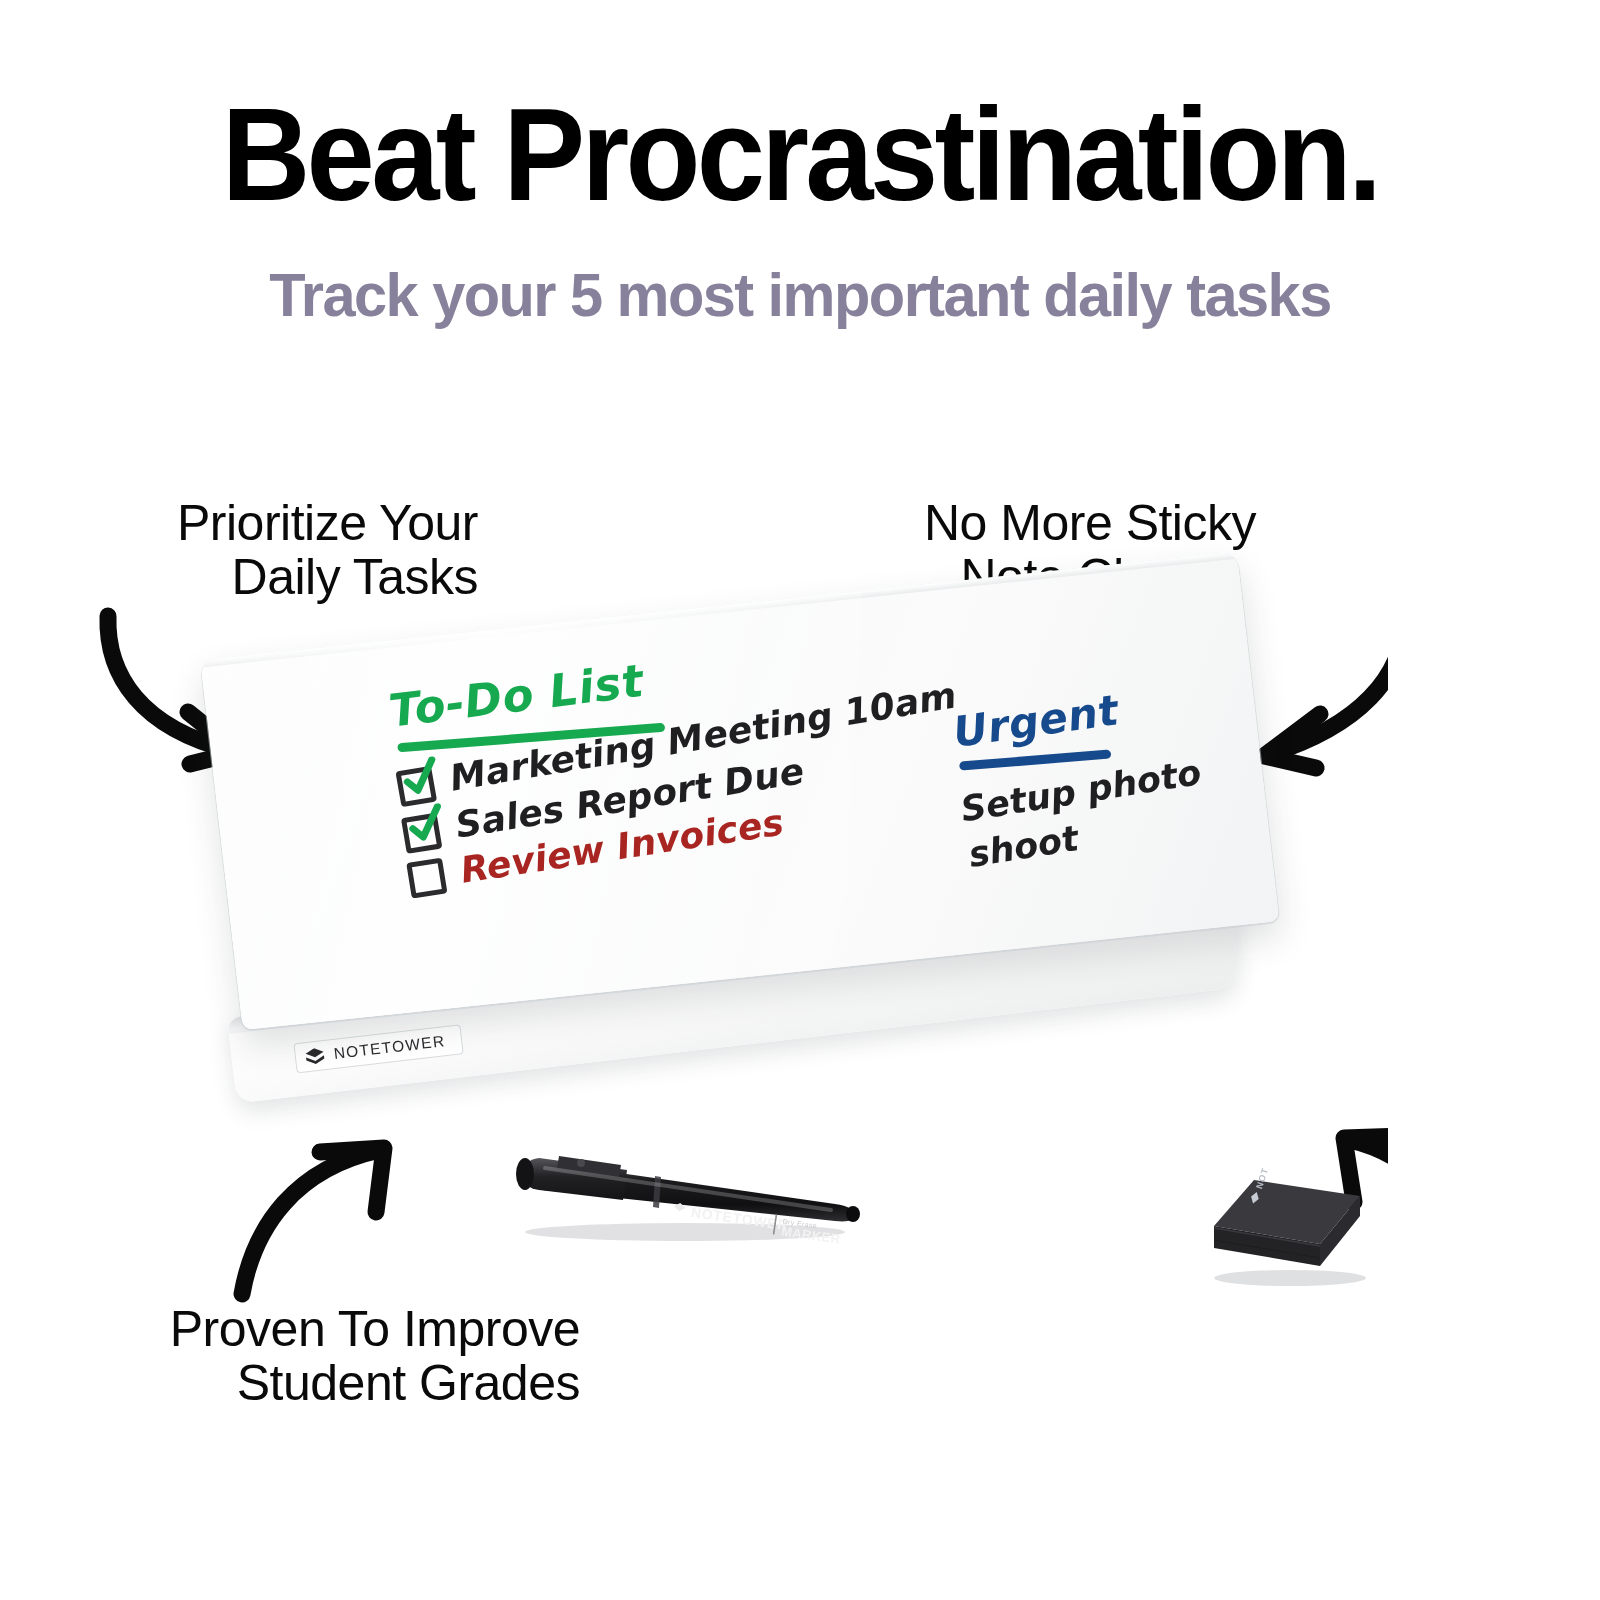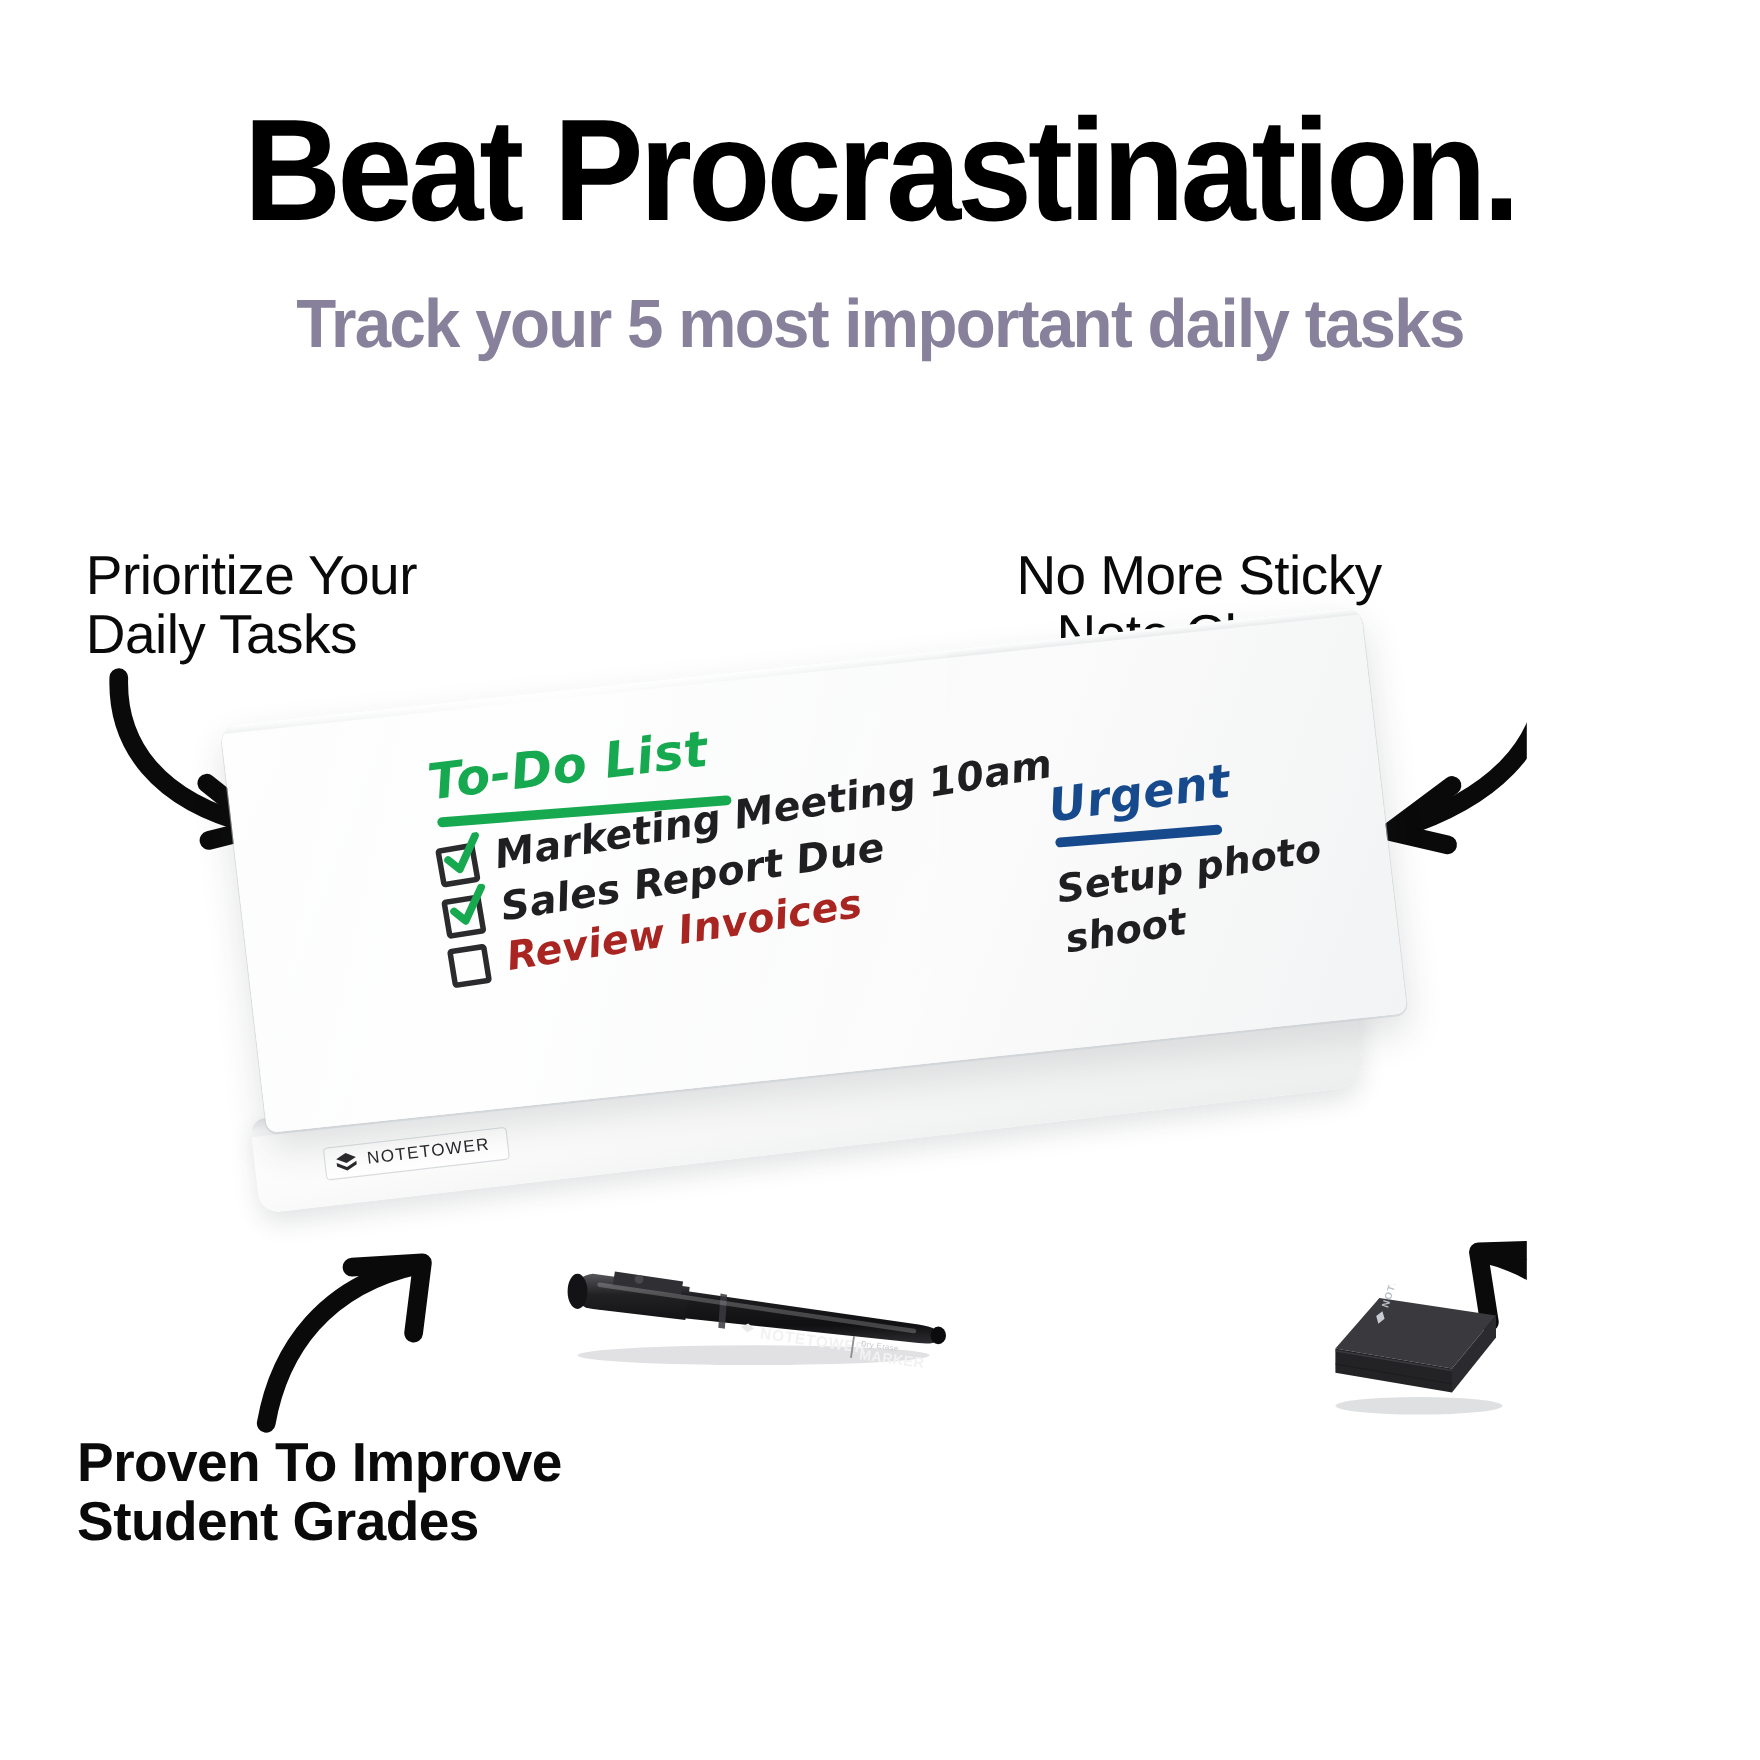--- a/index.html
+++ b/index.html
@@ -53,23 +53,23 @@
 
   
   .callout {
     position: absolute;
     font-size: 50px;
     line-height: 1.08;
     color: #0a0a0a;
     letter-spacing: -0.5px;
     white-space: pre-line;
   }
-  #callout-tl { left: 78px;   top: 496px;  text-align: left; width: 400px; }
+  #callout-tl { left: 78px;   top: 496px;  text-align: right; width: 400px; }
   #callout-tr { right: 93px;  top: 496px;  text-align: center; width: 410px; }
-  #callout-bl { left: 70px;   top: 1302px; text-align: left; width: 510px; font-weight: bold; }
+  #callout-bl { left: 70px;   top: 1302px; text-align: right; width: 510px; }
   #callout-br { right: 106px; top: 1302px; text-align: center; width: 400px; }
 
   
   .arrow-svg { position: absolute; overflow: visible; }
   #arrow-tl { left: 92px;   top: 604px; }
   #arrow-tr { left: 1228px; top: 604px; }
   #arrow-bl { left: 228px;  top: 1108px; }
   #arrow-br { left: 1296px; top: 1096px; }
 
   

